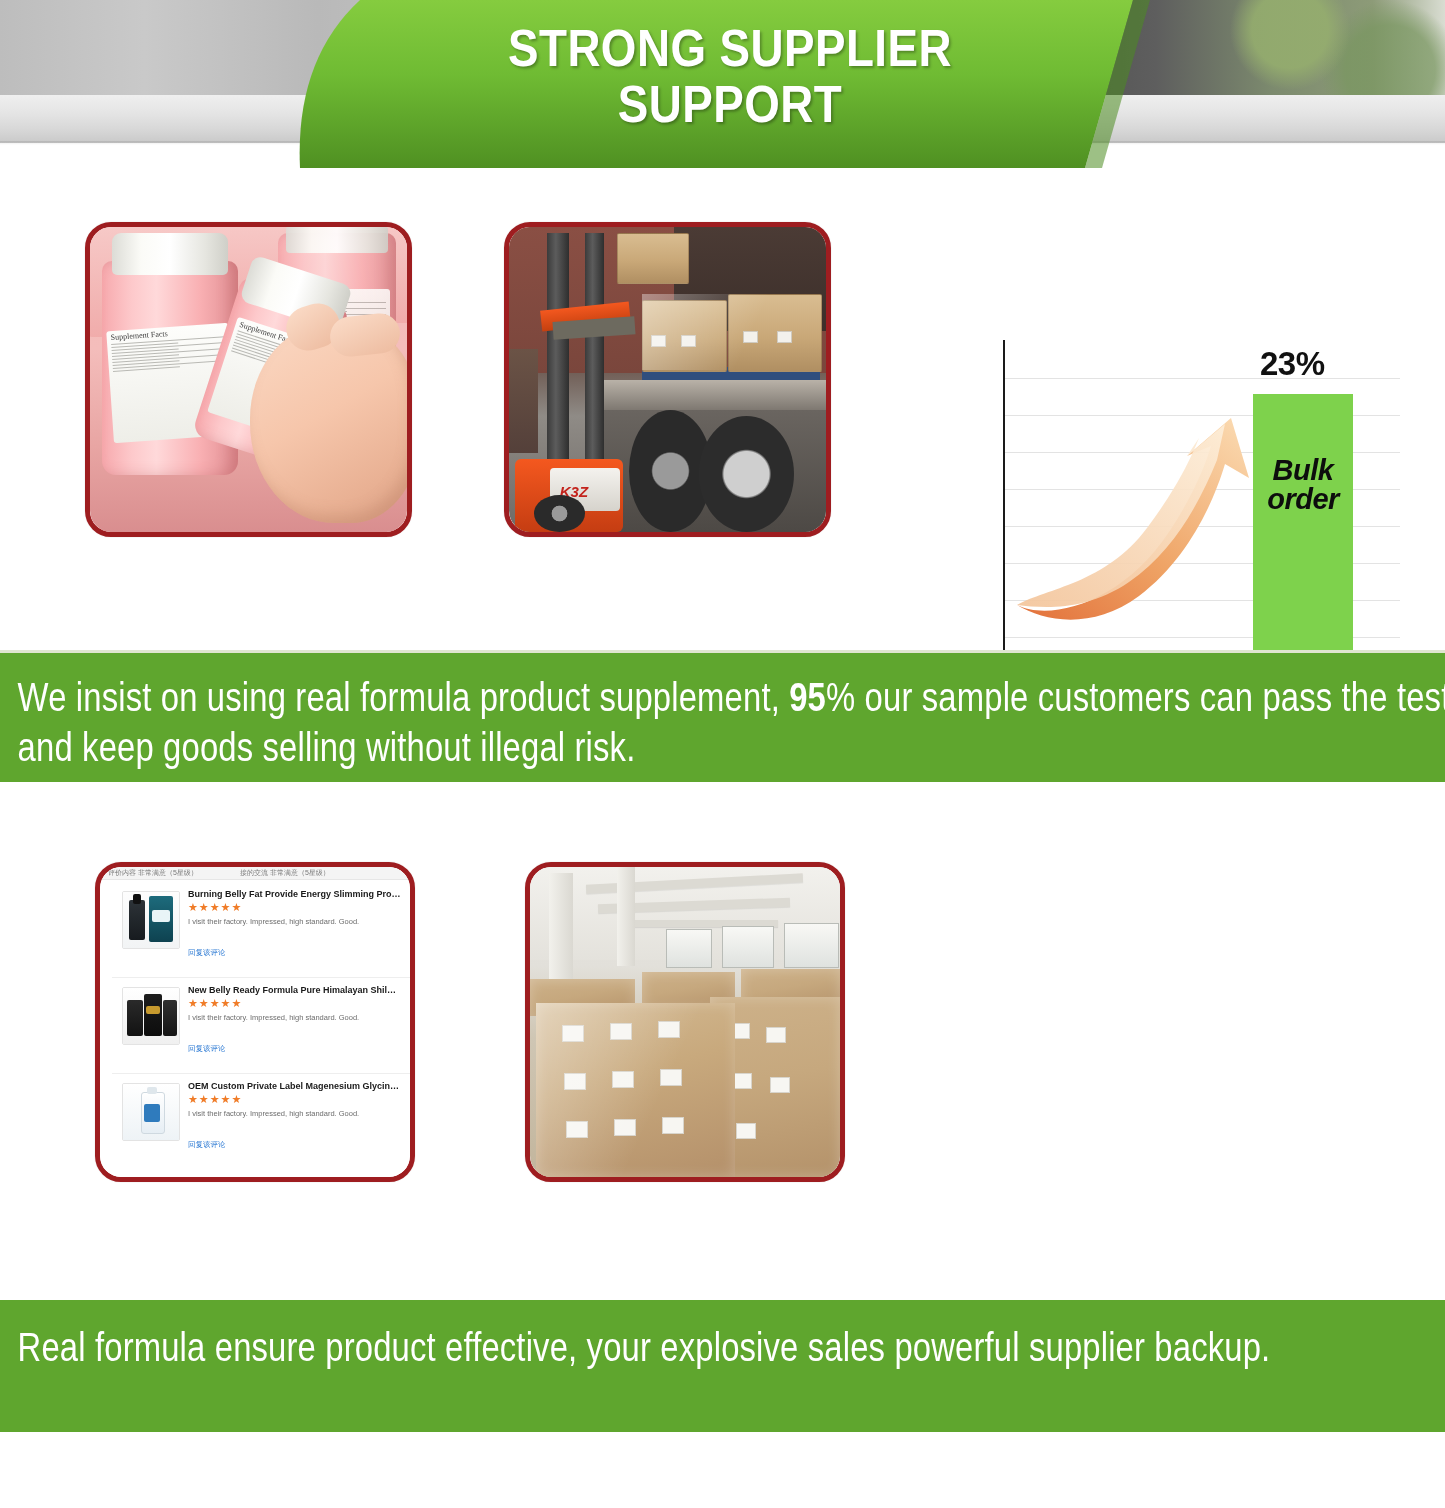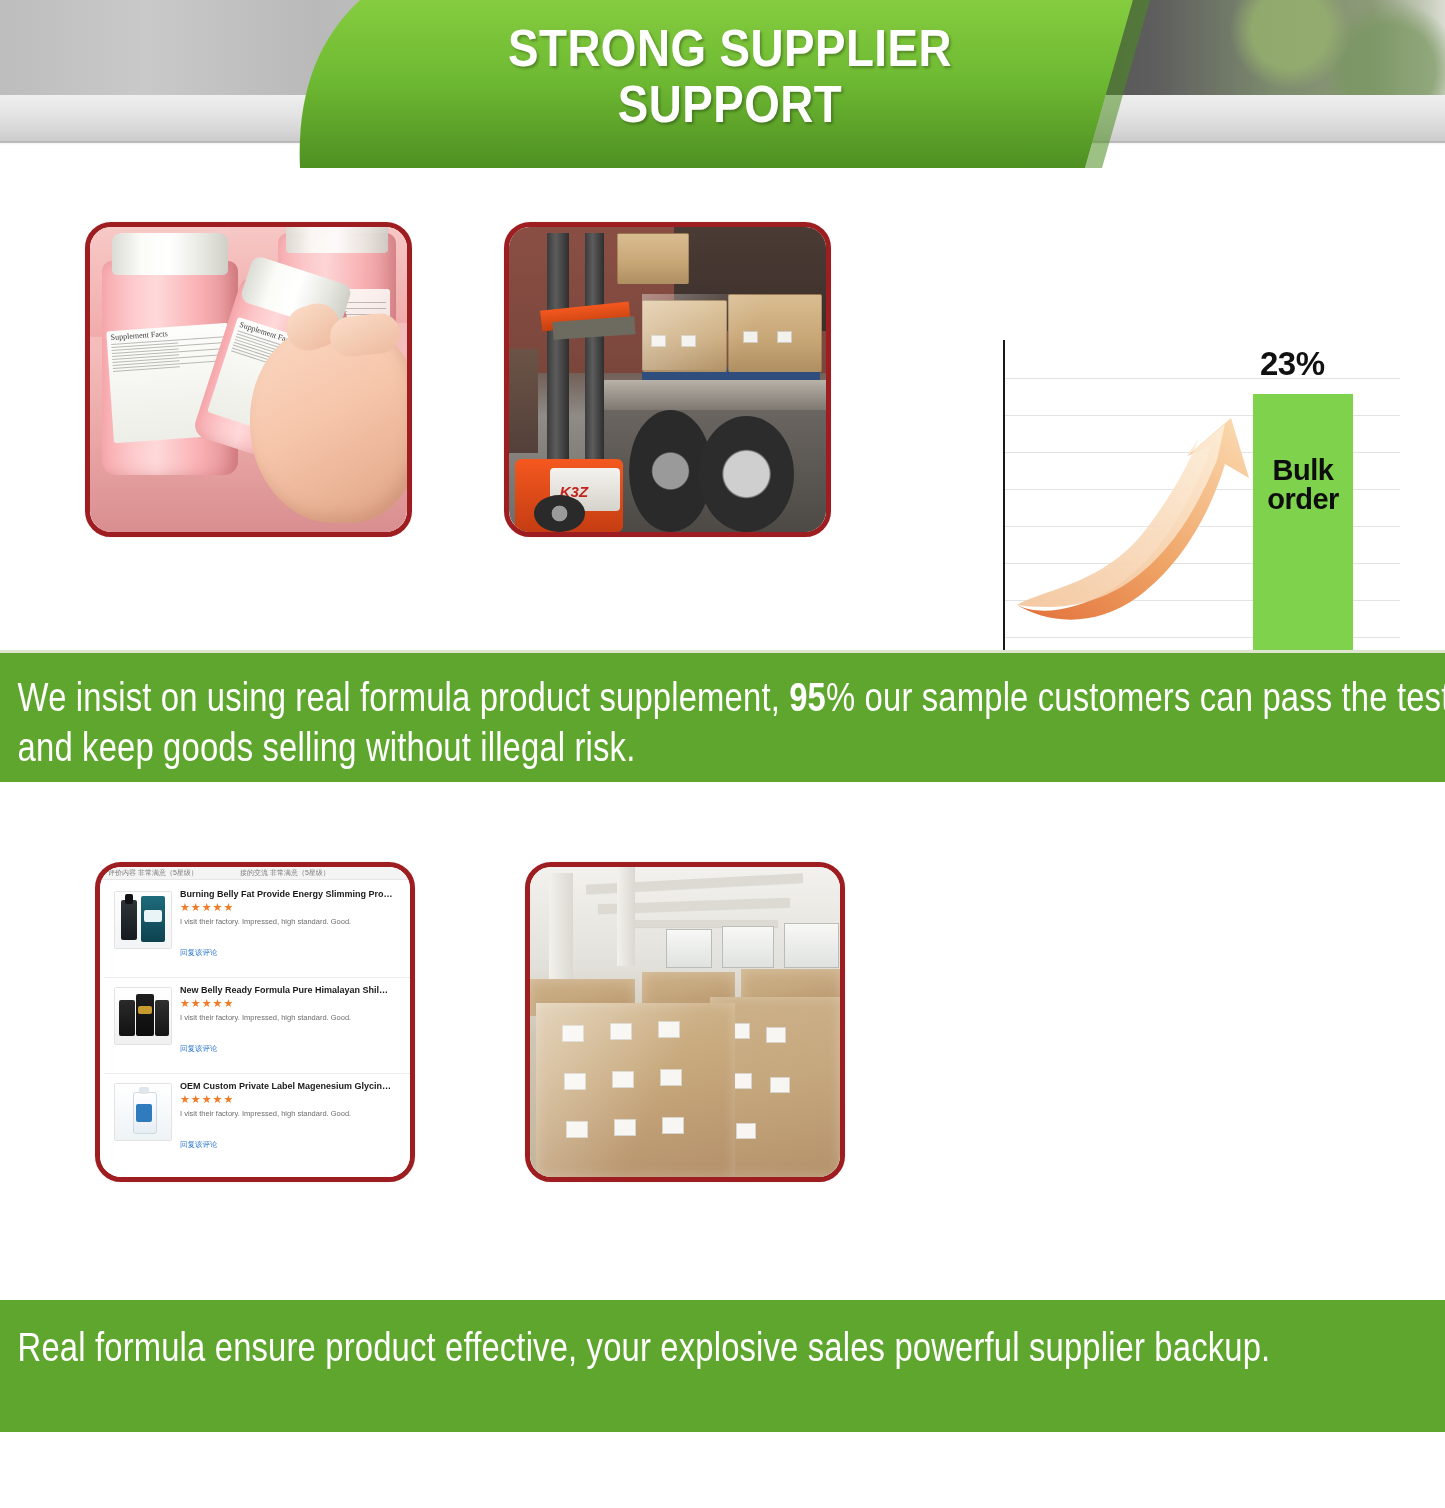--- a/index.html
+++ b/index.html
@@ -85,21 +85,21 @@
   .forkbody{position:absolute;border-radius:6px;background:linear-gradient(180deg,#f4581f,#c53d12);}
   .tyre{position:absolute;border-radius:50%;background:radial-gradient(circle at 50% 50%,#9a9a9a 0 24%,#2a2a2a 26% 100%);}
   .tyre2{position:absolute;border-radius:50%;background:radial-gradient(circle at 50% 50%,#cfcfcf 0 30%,#2c2c2c 33% 100%);}
   .k3z{position:absolute;color:#c3231c;font-weight:bold;font-size:15px;font-style:italic;}
 
   
   .ph-rev{position:absolute;inset:0;background:#fff;}
   .rev-top{position:absolute;left:0;top:0;width:100%;height:12px;background:#f4f4f4;
      border-bottom:1px solid #e6e6e6;}
   .rev-top .cn{position:absolute;top:1px;font-size:7px;color:#7a7a7a;white-space:nowrap;}
-  .rev-item{position:absolute;left:4px;width:100%;border-bottom:1px solid #eeeeee;}
+  .rev-item{position:absolute;left:12px;width:100%;border-bottom:1px solid #eeeeee;}
   .rev-thumb{position:absolute;left:10px;top:10px;width:56px;height:56px;border:1px solid #e3e3e3;
      border-radius:2px;overflow:hidden;background:#fbfbfb;}
   .rev-body{position:absolute;left:76px;right:8px;top:8px;}
   .rev-title{font-size:9px;font-weight:bold;color:#1a1a1a;white-space:nowrap;overflow:hidden;text-overflow:clip;}
   .rev-stars{color:#f07c28;font-size:11px;letter-spacing:1px;margin-top:3px;line-height:11px;}
   .rev-text{font-size:7.5px;color:#6d6d6d;margin-top:4px;white-space:nowrap;}
   .rev-link{font-size:7.5px;color:#2e7bd4;margin-top:22px;}
   
   .tb-drops{position:absolute;inset:0;background:linear-gradient(180deg,#fdfdfd,#f2f4f5);}
   .tb-box{position:absolute;border-radius:2px;}
@@ -126,21 +126,21 @@
 
   
   .chart{position:absolute;}
   .chart1{left:955px;top:172px;width:445px;height:432px;}
   .chart .gl{position:absolute;left:50px;right:0;height:1px;background:#e3e3e3;}
   .chart .yaxis{position:absolute;left:48px;top:0;width:2px;bottom:22px;background:#1a1a1a;}
   .chart .xaxis{position:absolute;left:0;right:0;bottom:22px;height:2px;background:#1a1a1a;}
   .chart .bar{position:absolute;background:#7ed24c;}
   .chart .pct{position:absolute;color:#111;font-weight:bold;font-size:33px;letter-spacing:-.5px;}
   .chart .barlabel{position:absolute;color:#0d0d0d;font-weight:bold;font-size:29px;
-     text-align:center;line-height:29px;letter-spacing:-.5px;}
+     text-align:center;line-height:29px;letter-spacing:-.5px;font-style:italic;}
   .chart .baseline{position:absolute;color:#0d0d0d;font-weight:bold;font-size:35px;
      text-align:center;line-height:37px;letter-spacing:-.5px;}
   .chart .arrowimg{position:absolute;}
 
   
   .greenbar{position:absolute;left:0;width:1445px;background:#5fa62e;color:#fff;}
   .gb1{top:650px;height:132px;}
   .gb2{top:1300px;height:132px;}
   .greenbar p{
     margin:0;padding:22px 26px 0 22px;

